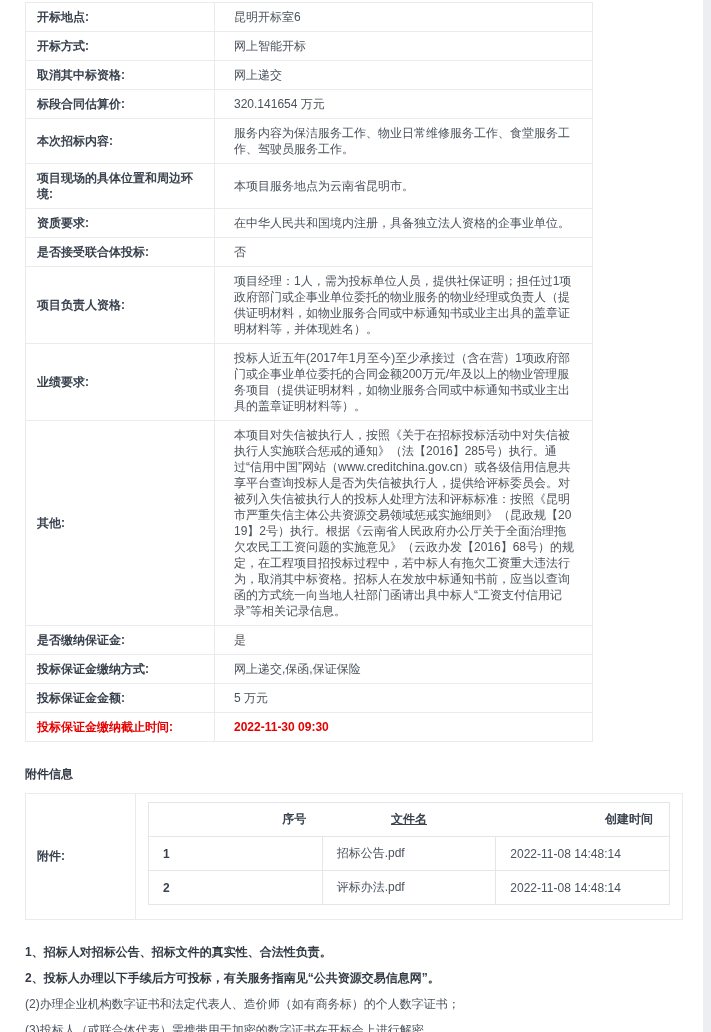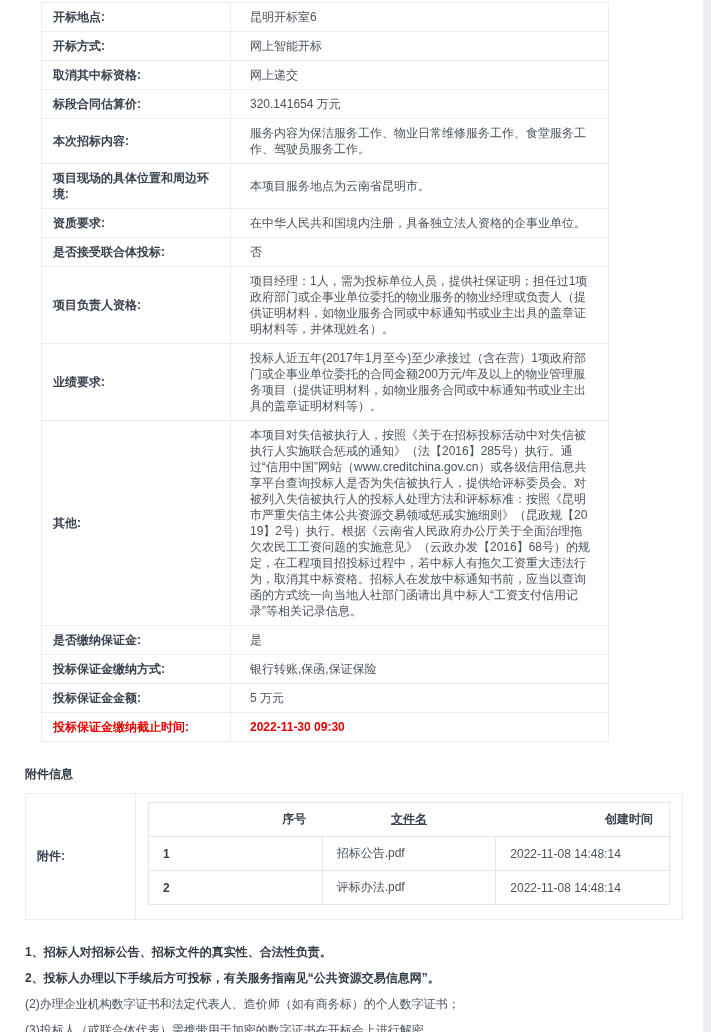--- a/index.html
+++ b/index.html
@@ -9,21 +9,21 @@
     background:#ffffff;
     font-family:"Liberation Sans","DejaVu Sans",sans-serif;
     font-size:12px;
     color:#4a525c;
     position:relative;
   }
   .page{padding:2px 0 0 0;}
   
   table.info{
     border-collapse:collapse;
-    margin-left:41px;
+    margin-left:25px;
     width:568px;
     table-layout:fixed;
   }
   table.info td{
     border:1px solid #e9ebed;
     padding:6px 12px;
     line-height:16px;
     vertical-align:middle;
     word-break:break-all;
   }
@@ -145,21 +145,21 @@
       <tr>
         <td class="lbl">其他:</td>
         <td class="val">本项目对失信被执行人，按照《关于在招标投标活动中对失信被执行人实施联合惩戒的通知》（法【2016】285号）执行。通过“信用中国”网站（www.creditchina.gov.cn）或各级信用信息共享平台查询投标人是否为失信被执行人，提供给评标委员会。对被列入失信被执行人的投标人处理方法和评标标准：按照《昆明市严重失信主体公共资源交易领域惩戒实施细则》（昆政规【2019】2号）执行。根据《云南省人民政府办公厅关于全面治理拖欠农民工工资问题的实施意见》（云政办发【2016】68号）的规定，在工程项目招投标过程中，若中标人有拖欠工资重大违法行为，取消其中标资格。招标人在发放中标通知书前，应当以查询函的方式统一向当地人社部门函请出具中标人“工资支付信用记录”等相关记录信息。</td>
       </tr>
       <tr>
         <td class="lbl">是否缴纳保证金:</td>
         <td class="val">是</td>
       </tr>
       <tr>
         <td class="lbl">投标保证金缴纳方式:</td>
-        <td class="val">银行转账,保函,保证保险</td>
+        <td class="val">网上递交,保函,保证保险</td>
       </tr>
       <tr>
         <td class="lbl">投标保证金金额:</td>
         <td class="val">5 万元</td>
       </tr>
       <tr class="red">
         <td class="lbl">投标保证金缴纳截止时间:</td>
         <td class="val">2022-11-30 09:30</td>
       </tr>
     </tbody>

